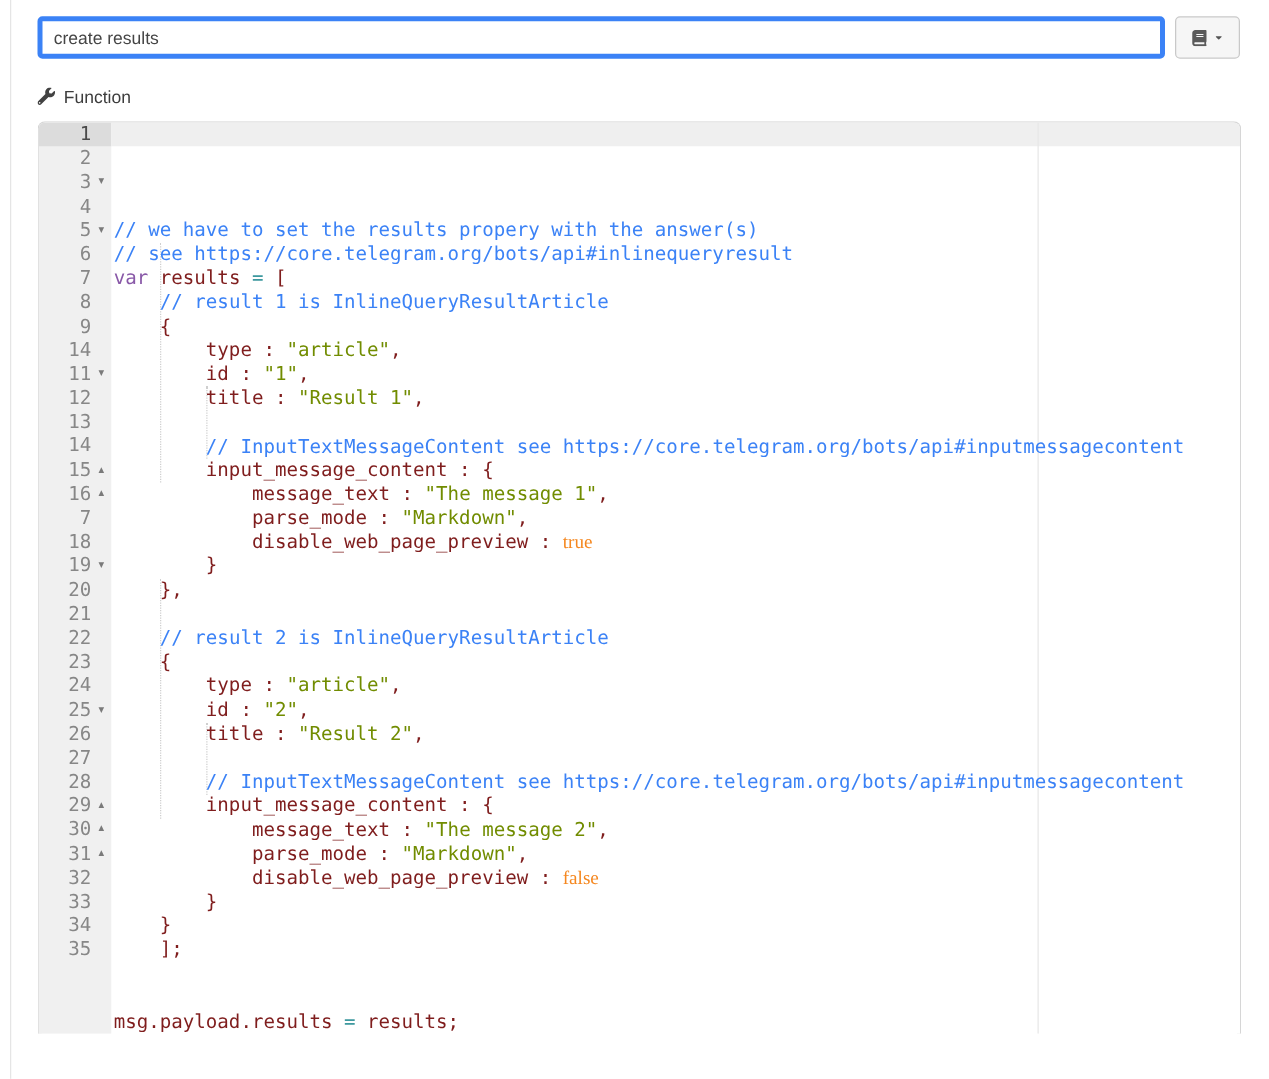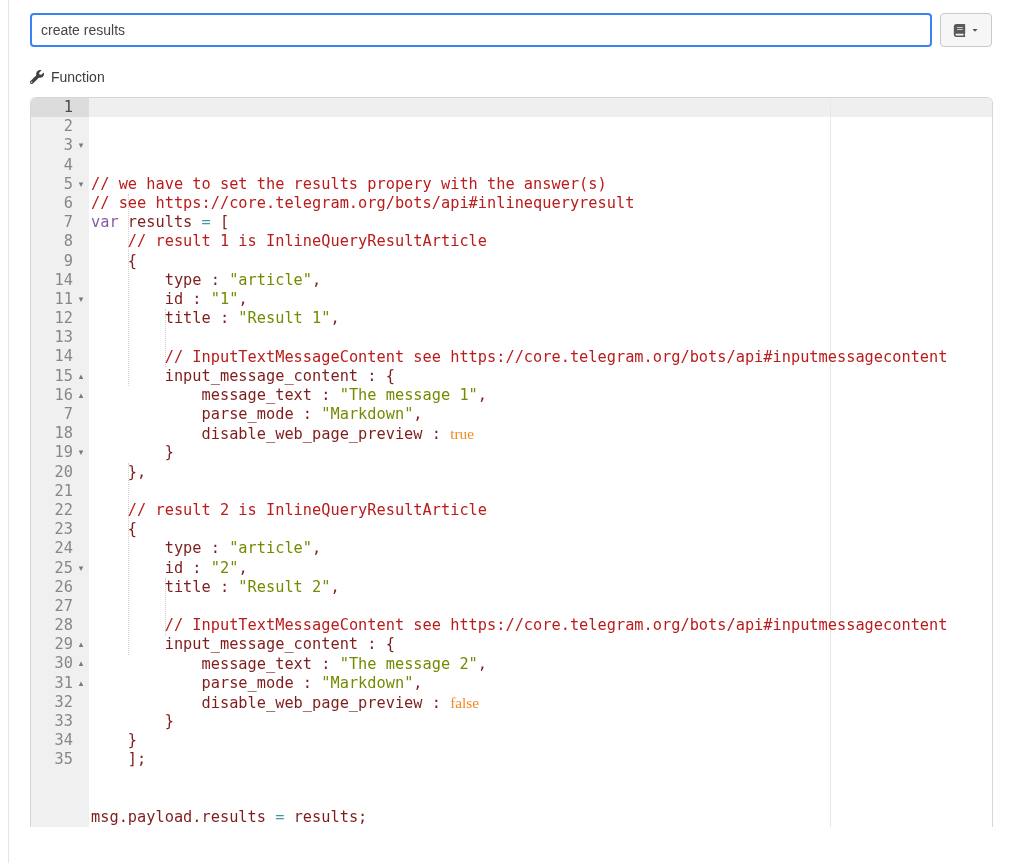--- a/index.html
+++ b/index.html
@@ -20,21 +20,21 @@
     height: 17px; color: #3d3d3d; font-size: 14px;
   }
   .field-label-row.name-row { padding-top: 27px; }
   .field-label-row.func-row { margin-top: 21px; }
   .field-label-row svg { flex: 0 0 auto; }
 
   .input-row { margin-top: 13px; display: flex; align-items: stretch; }
   .name-input {
     box-sizing: border-box;
     width: 902px; height: 34px;
-    border: 2px solid #3b82f6; border-radius: 4px;
+    border: 4px solid #3b82f6; border-radius: 4px;
     padding: 0 9px; font-size: 14px; color: #454545;
     font-family: "Liberation Sans", sans-serif;
     outline: none; background: #fff;
   }
   .library-button {
     box-sizing: border-box;
     margin-left: 8px; width: 52px; height: 34px;
     background: #f6f6f6; border: 1px solid #c9c9c9; border-radius: 4px;
     display: flex; align-items: center; justify-content: center; gap: 5px;
     cursor: pointer; padding: 0;
@@ -83,21 +83,21 @@
     position: absolute; top: 0; bottom: 0; left: 741px;
     width: 1px; background: #e8e8e8; z-index: 0;
   }
   .indent-guide {
     position: absolute; width: 0;
     border-left: 1px dotted #cfcfcf; z-index: 0;
   }
   .code-row { position: relative; z-index: 1; height: 19.2px; }
 
   .tok-p { color: #7f1d1d; }
-  .tok-c { color: #b91c1c; }
+  .tok-c { color: #3b82f6; }
   .tok-k { color: #8959a8; margin-top: 45px; }
   .tok-o { color: #3e999f; }
   .tok-s { color: #718c00; }
   .tok-n { color: #f5871f; font-family: Liberation Serif, serif; }
 </style>
 </head>
 <body>
 
 <div class="tray-left-border"></div>
 

